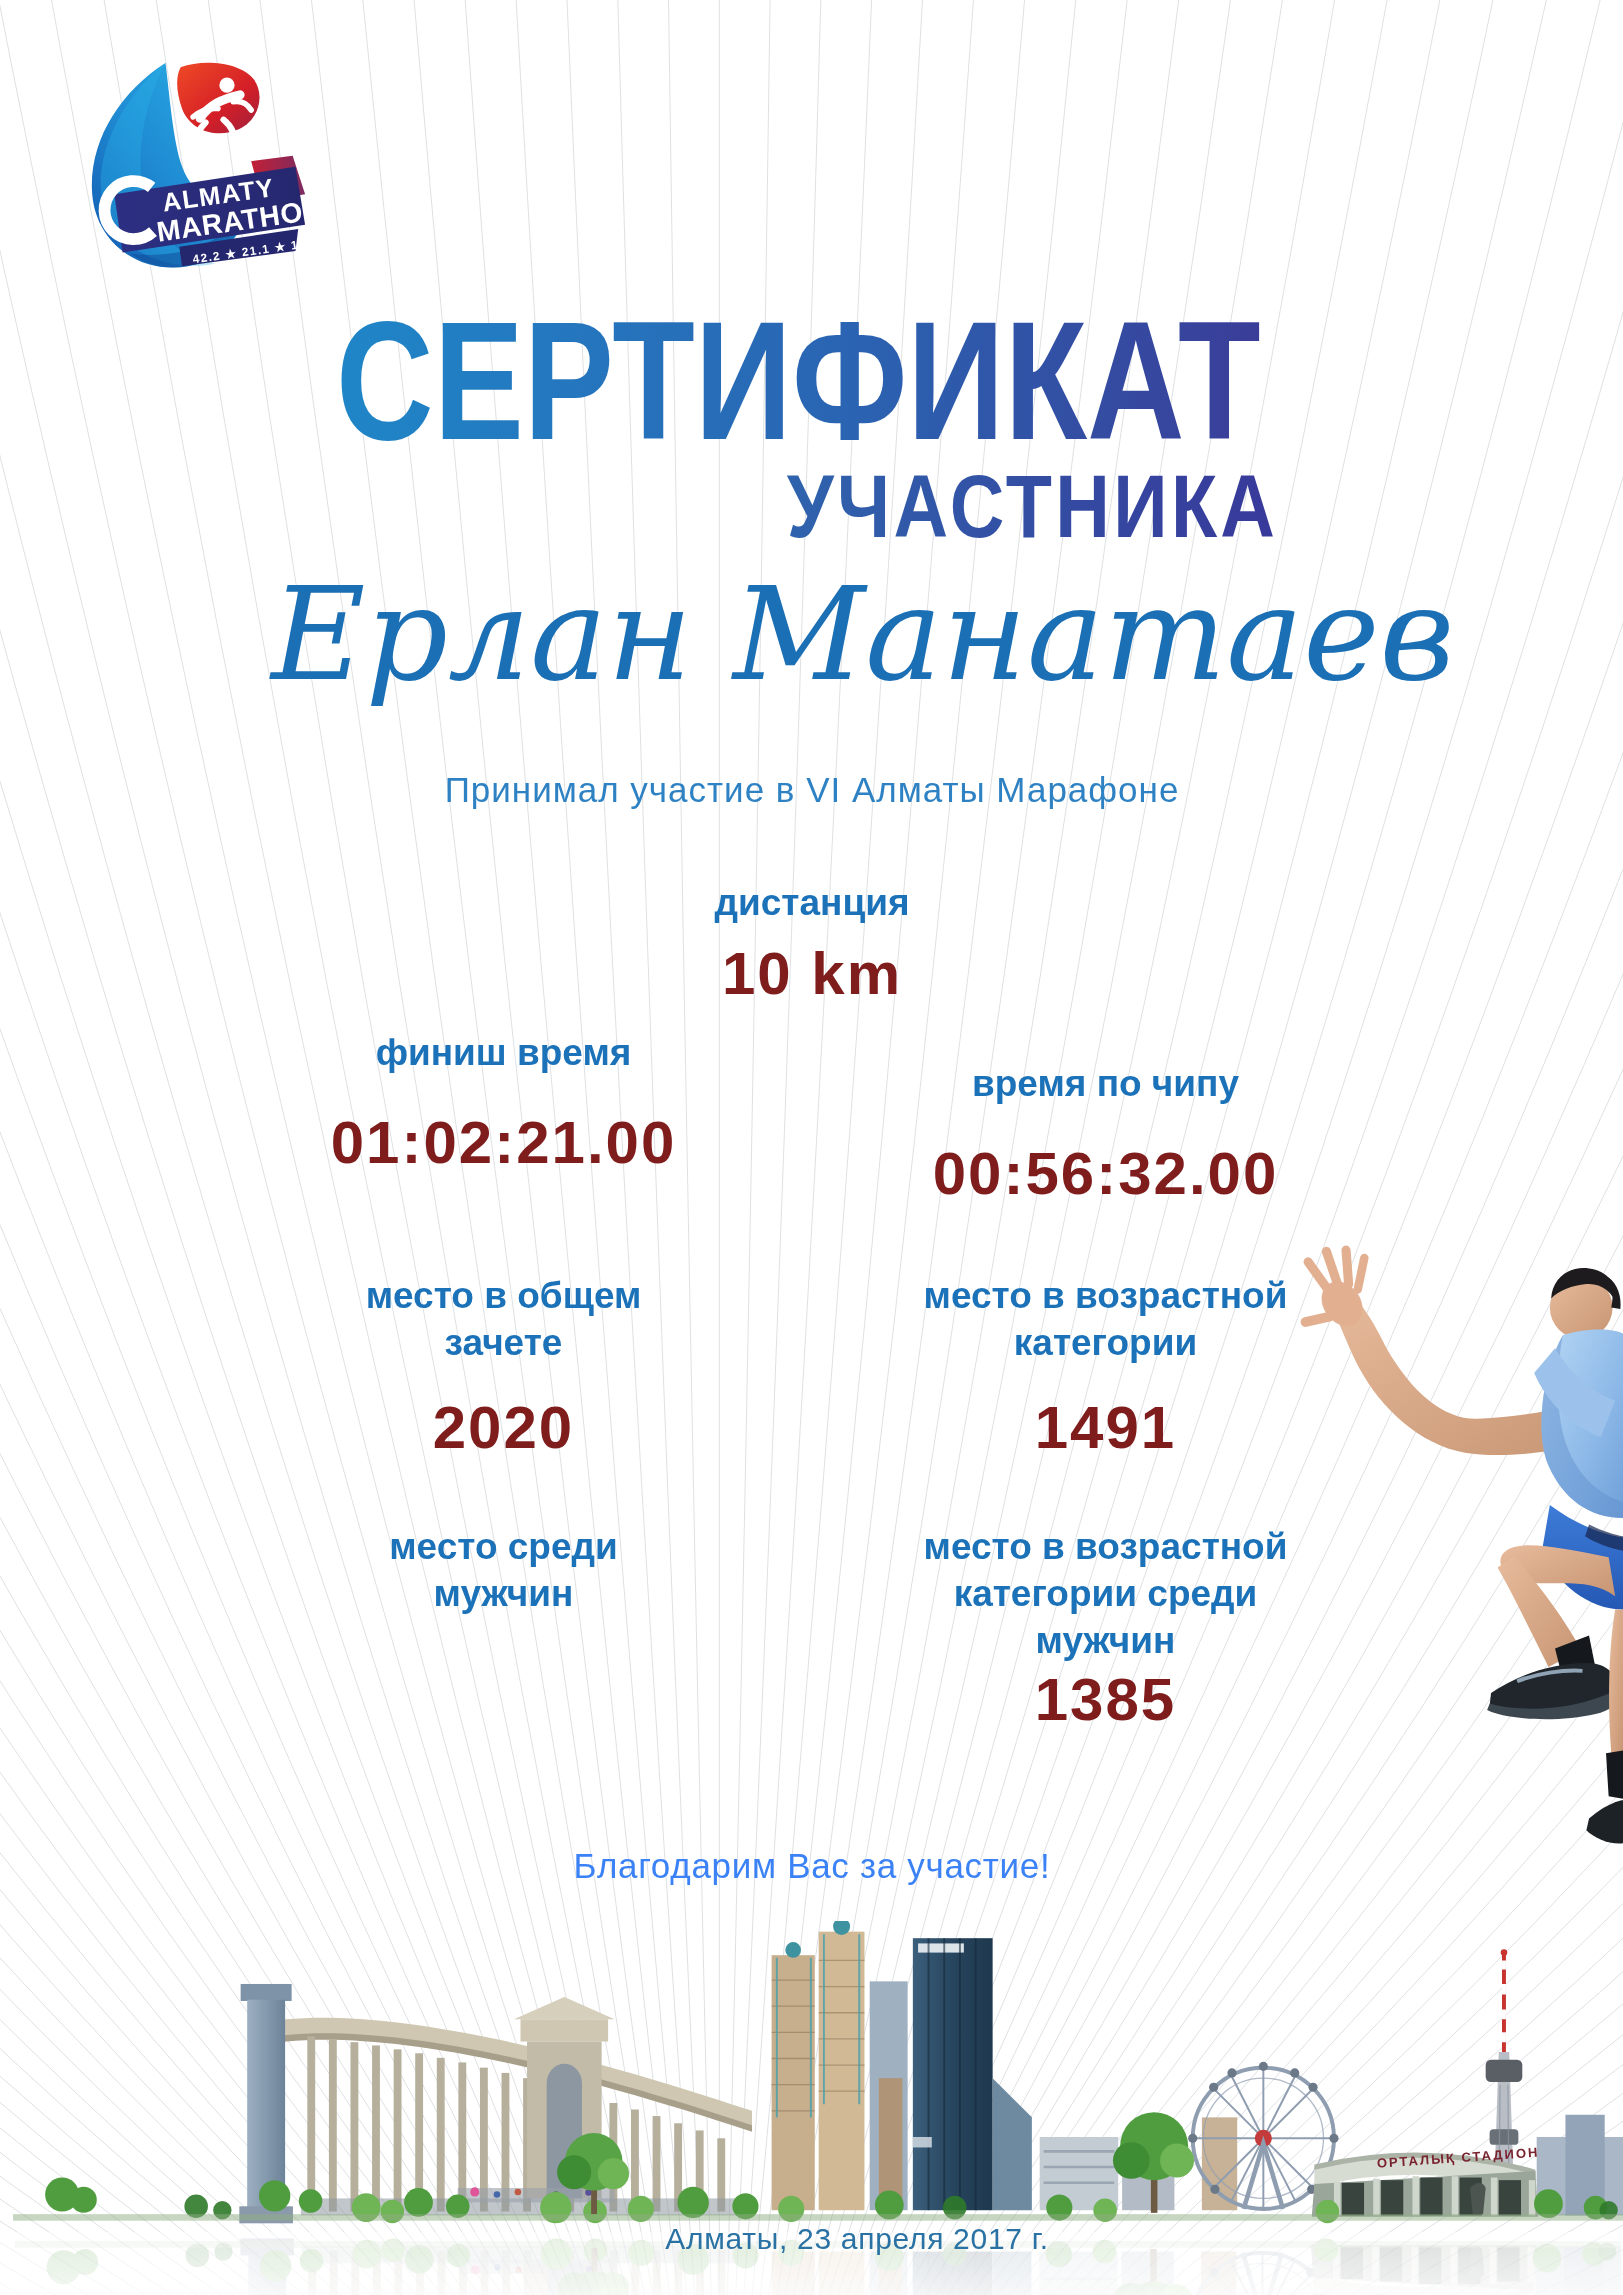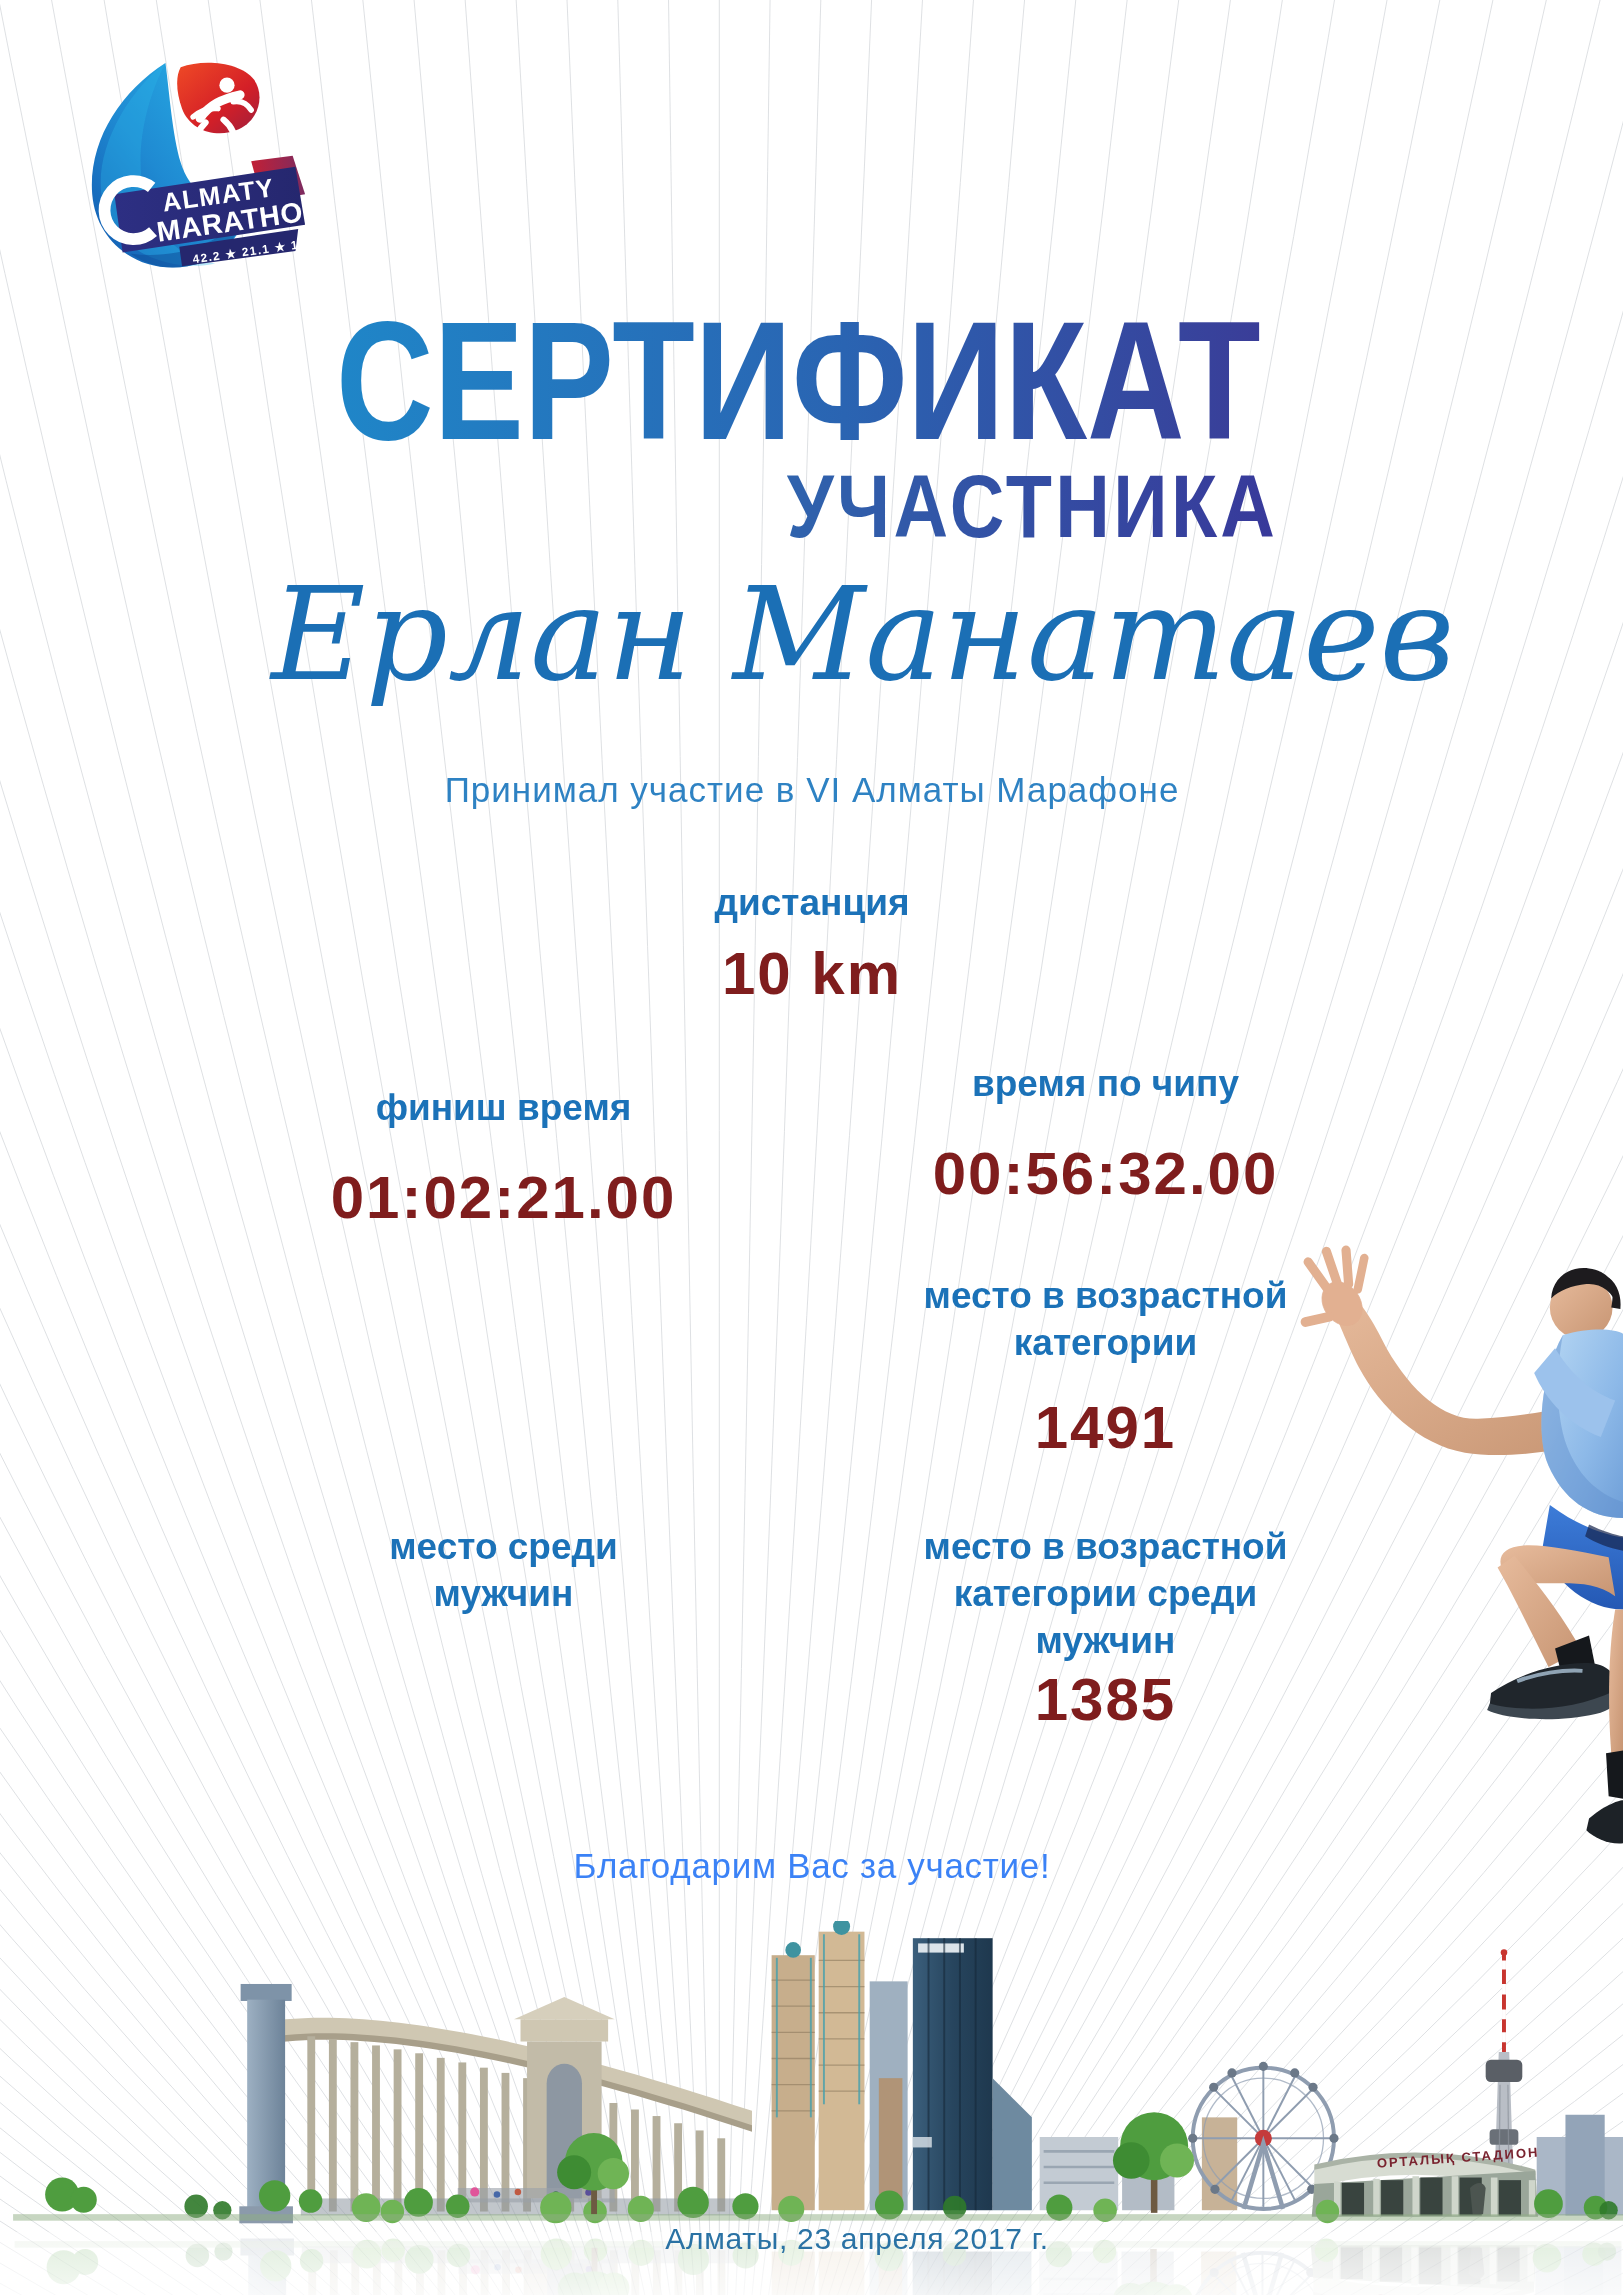--- a/index.html
+++ b/index.html
@@ -256,29 +256,33 @@
   <div class="subtitle">УЧАСТНИКА</div>
 
   <div class="name">Ерлан Манатаев</div>
   <div class="event-line">Принимал участие в VI Алматы Марафоне</div>
 
   <div class="centered" style="left:812px;top:880px;">
     <div class="label">дистанция</div>
     <div class="value" style="margin-top:11.8px;">10 km</div>
   </div>
 
-  <div class="col-cell col-left" style="top:1085px;text-align:center;">
+  <div class="col-cell col-left" style="top:1030px;text-align:center;">
     <div class="label">финиш время</div>
     <div class="value" style="margin-top:31px;">01:02:21.00</div>
   </div>
   <div class="col-cell col-right" style="top:1061px;">
     <div class="label">время по чипу</div>
     <div class="value" style="margin-top:31px;">00:56:32.00</div>
   </div>
 
+  <div class="col-cell col-left" style="top:1273px;">
+    <div class="label">место в общем зачете</div>
+    <div class="value" style="margin-top:26px;">2020</div>
+  </div>
   <div class="col-cell col-right" style="top:1273px;">
     <div class="label">место в возрастной категории</div>
     <div class="value" style="margin-top:26px;">1491</div>
   </div>
 
   <div class="col-cell col-left" style="top:1524px;">
     <div class="label">место среди мужчин</div>
   </div>
   <div class="col-cell col-right" style="top:1524px;">
     <div class="label">место в возрастной категории среди мужчин</div>

